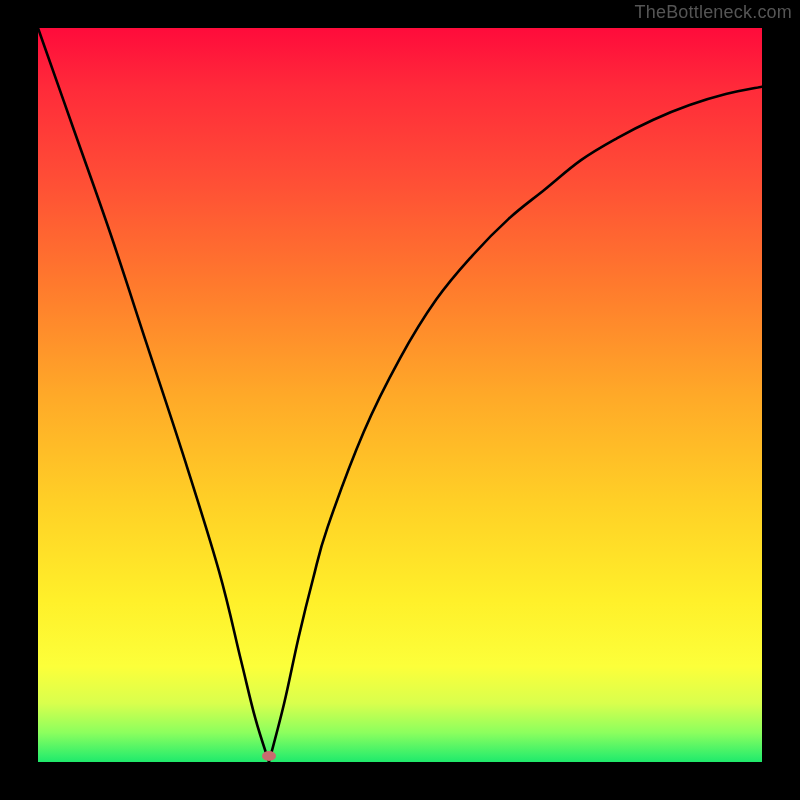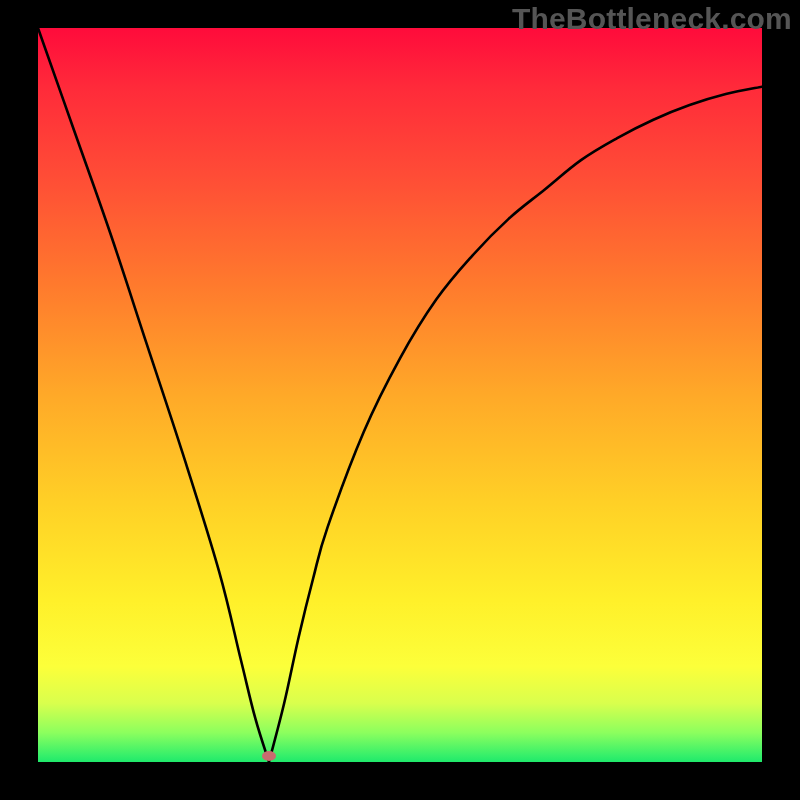--- a/index.html
+++ b/index.html
@@ -15,22 +15,22 @@
     width: 800px;
     height: 800px;
     background: #000;
     position: relative;
   }
   .watermark {
     position: absolute;
     top: 2px;
     right: 8px;
     color: #555;
-    font-size: 30px;
-    font-weight: 700;
+    font-size: 18px;
+    font-weight: 400;
     letter-spacing: 0.2px;
     z-index: 5;
   }
   .plot-area {
     position: absolute;
     left: 38px;
     top: 28px;
     width: 724px;
     height: 734px;
     overflow: hidden;

